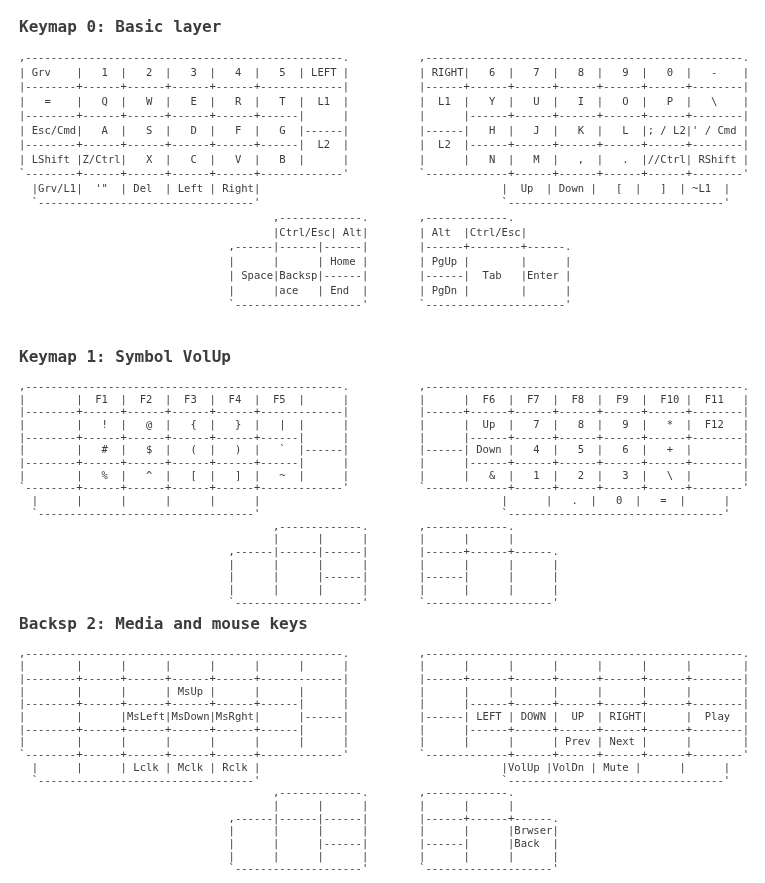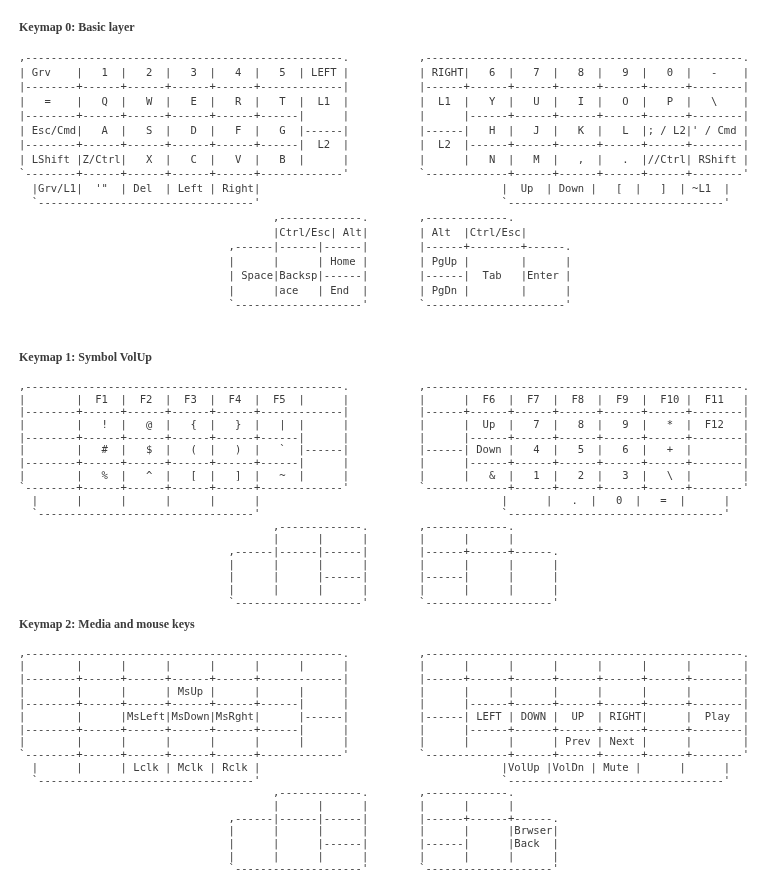--- a/index.html
+++ b/index.html
@@ -15,25 +15,24 @@
   main {
     padding: 20px 0 0 19px;
   }
   pre {
     margin: 0;
     font-family: "DejaVu Sans Mono", "Liberation Mono", monospace;
     color: #3c3c3c;
     white-space: pre;
   }
   .title {
-    font-size: 12px;
+    font-size: 16px;
     line-height: 14px;
     font-weight: bold;
     margin: 0 0 16px 0;
-    font-family: Liberation Serif, serif;
   }
   .art {
     font-size: 10.55px;
   }
   .art-basic   { line-height: 14.55px; }
   .art-symbol  { line-height: 12.7px; }
   .art-media   { line-height: 12.7px; }
   .section-symbol { margin-top: 38px; }
   .section-media  { margin-top: 8px; }
 </style>
@@ -80,21 +79,21 @@
                                         ,-------------.        ,-------------.
                                         |      |      |        |      |      |
                                  ,------|------|------|        |------+------+------.
                                  |      |      |      |        |      |      |      |
                                  |      |      |------|        |------|      |      |
                                  |      |      |      |        |      |      |      |
                                  `--------------------'        `--------------------'</pre>
   </section>
 
   <section class="keymap section-media">
-    <pre class="title">Keymap 2: Media and mouse keys</pre>
+    <pre class="title">Backsp 2: Media and mouse keys</pre>
     <pre class="art art-media">,--------------------------------------------------.           ,--------------------------------------------------.
 |        |      |      |      |      |      |      |           |      |      |      |      |      |      |        |
 |--------+------+------+------+------+-------------|           |------+------+------+------+------+------+--------|
 |        |      |      | MsUp |      |      |      |           |      |      |      |      |      |      |        |
 |--------+------+------+------+------+------|      |           |      |------+------+------+------+------+--------|
 |        |      |MsLeft|MsDown|MsRght|      |------|           |------| LEFT | DOWN |  UP  | RIGHT|      |  Play  |
 |--------+------+------+------+------+------|      |           |      |------+------+------+------+------+--------|
 |        |      |      |      |      |      |      |           |      |      |      | Prev | Next |      |        |
 `--------+------+------+------+------+-------------'           `-------------+------+------+------+------+--------'
   |      |      | Lclk | Mclk | Rclk |                                      |VolUp |VolDn | Mute |      |      |

